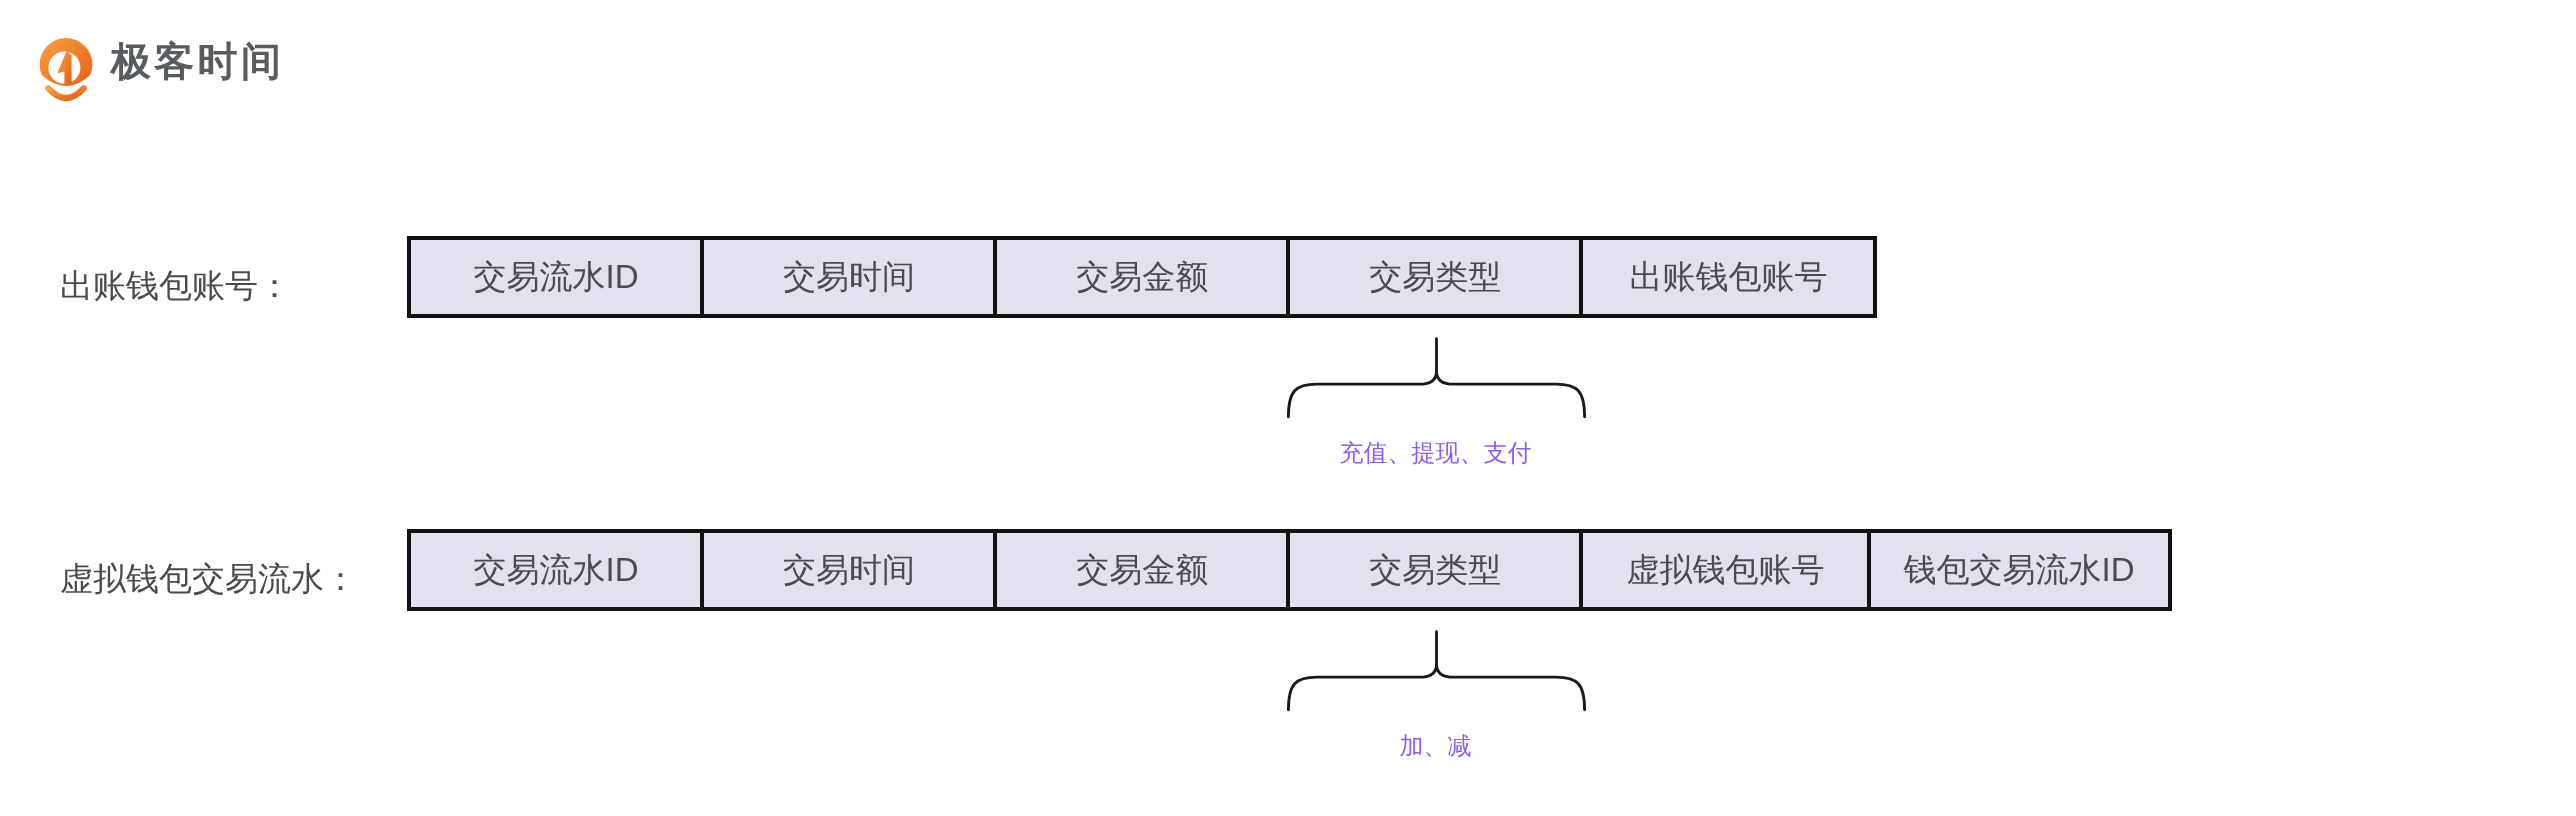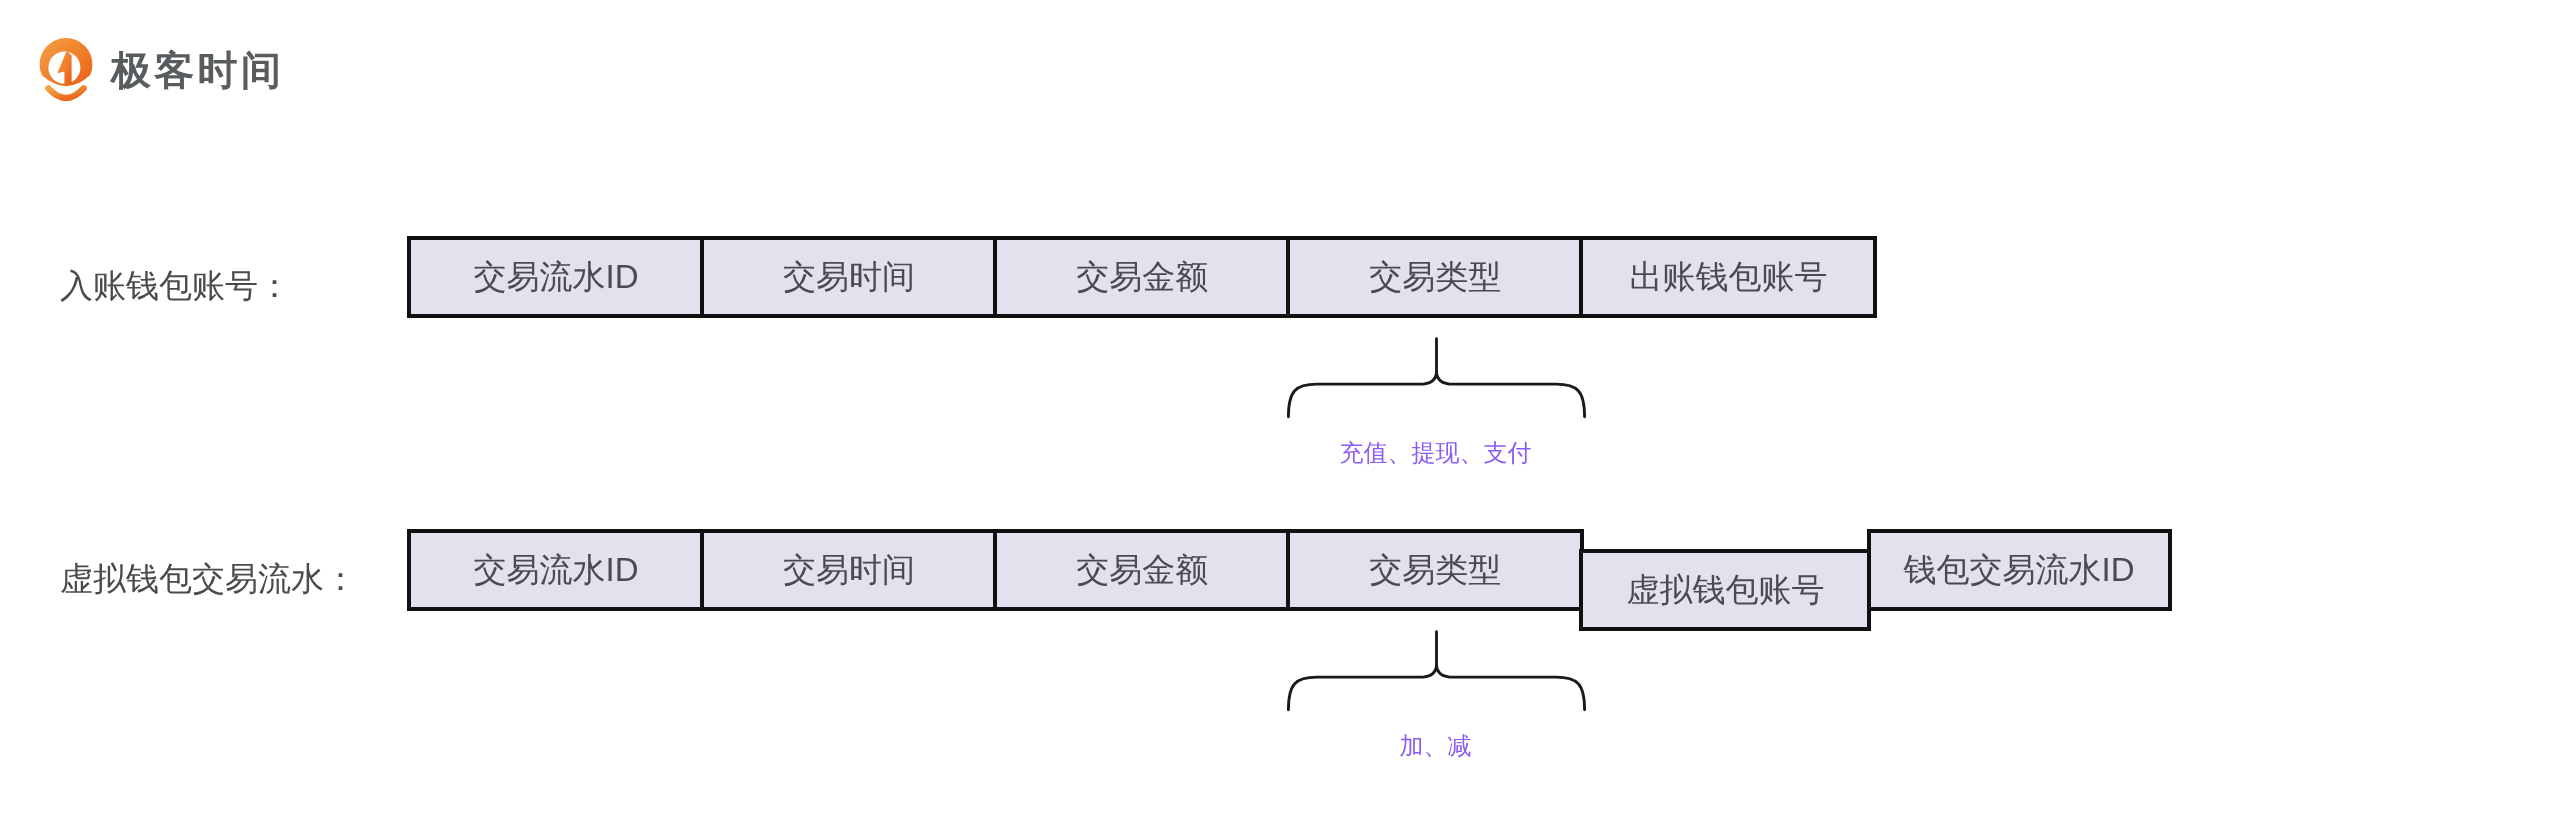--- a/index.html
+++ b/index.html
@@ -16,21 +16,21 @@
     background: #ffffff;
     overflow: hidden;
   }
 
   
   .brand {
     position: absolute;
     left: 34px;
     top: 34px;
     display: flex;
-    align-items: center;
+    align-items: flex-start;
     gap: 13px;
   }
   .brand svg { display: block; }
   .brand-text {
     font-size: 40px;
     font-weight: 600;
     letter-spacing: 3.3px;
     color: #585c5e;
     white-space: nowrap;
   }
@@ -67,21 +67,21 @@
     align-items: center;
     justify-content: center;
     font-size: 33px;
     color: #4a4a4f;
     white-space: nowrap;
   }
   .cell:first-child { margin-left: 0; }
   .cells.r1 .cell { width: 298px; }
   .cells.r1 .cell:nth-child(7) { width: 373px; }
   .cells.r2 .cell { width: 298px; }
-  .cells.r2 .cell:nth-child(5) { width: 292px; margin-top: 20px; }
+  .cells.r2 .cell:nth-child(5) { width: 292px; }
   .cells.r2 .cell:nth-child(6) { width: 305px; }
 
   
   .brace {
     position: absolute;
     left: 1284px;
     width: 305px;
     height: 83px;
   }
   .brace.b1 { top: 337px; }
@@ -115,21 +115,21 @@
       </defs>
       <circle cx="40" cy="38" r="33" fill="url(#og)"></circle>
       <circle cx="38" cy="42" r="20" fill="#ffffff"></circle>
       <polygon points="41,21 47,27 47,63 38,63 38,47 29,49" fill="url(#og)"></polygon>
       <path d="M7,55 Q40,85 73,55" stroke="#ffffff" stroke-width="9" fill="none"></path>
       <path d="M18,68 Q40,92 62,68" stroke="url(#og)" stroke-width="8" fill="none" stroke-linecap="round"></path>
     </svg>
     <span class="brand-text">极客时间</span>
   </div>
 
-  <div class="row-label r1">入账钱包账号：</div>
+  <div class="row-label r1">出账钱包账号：</div>
   <div class="cells r1">
       <div class="cell">交易流水ID</div>
       <div class="cell">交易时间</div>
       <div class="cell">交易金额</div>
       <div class="cell">交易类型</div>
       <div class="cell">出账钱包账号</div>
     </div>
 
   <svg class="brace b1" viewBox="0 0 374 102">
     <path d="M187,2 L187,42" fill="none" stroke="#1a1a1a" stroke-width="3.5" stroke-linecap="round"></path>

